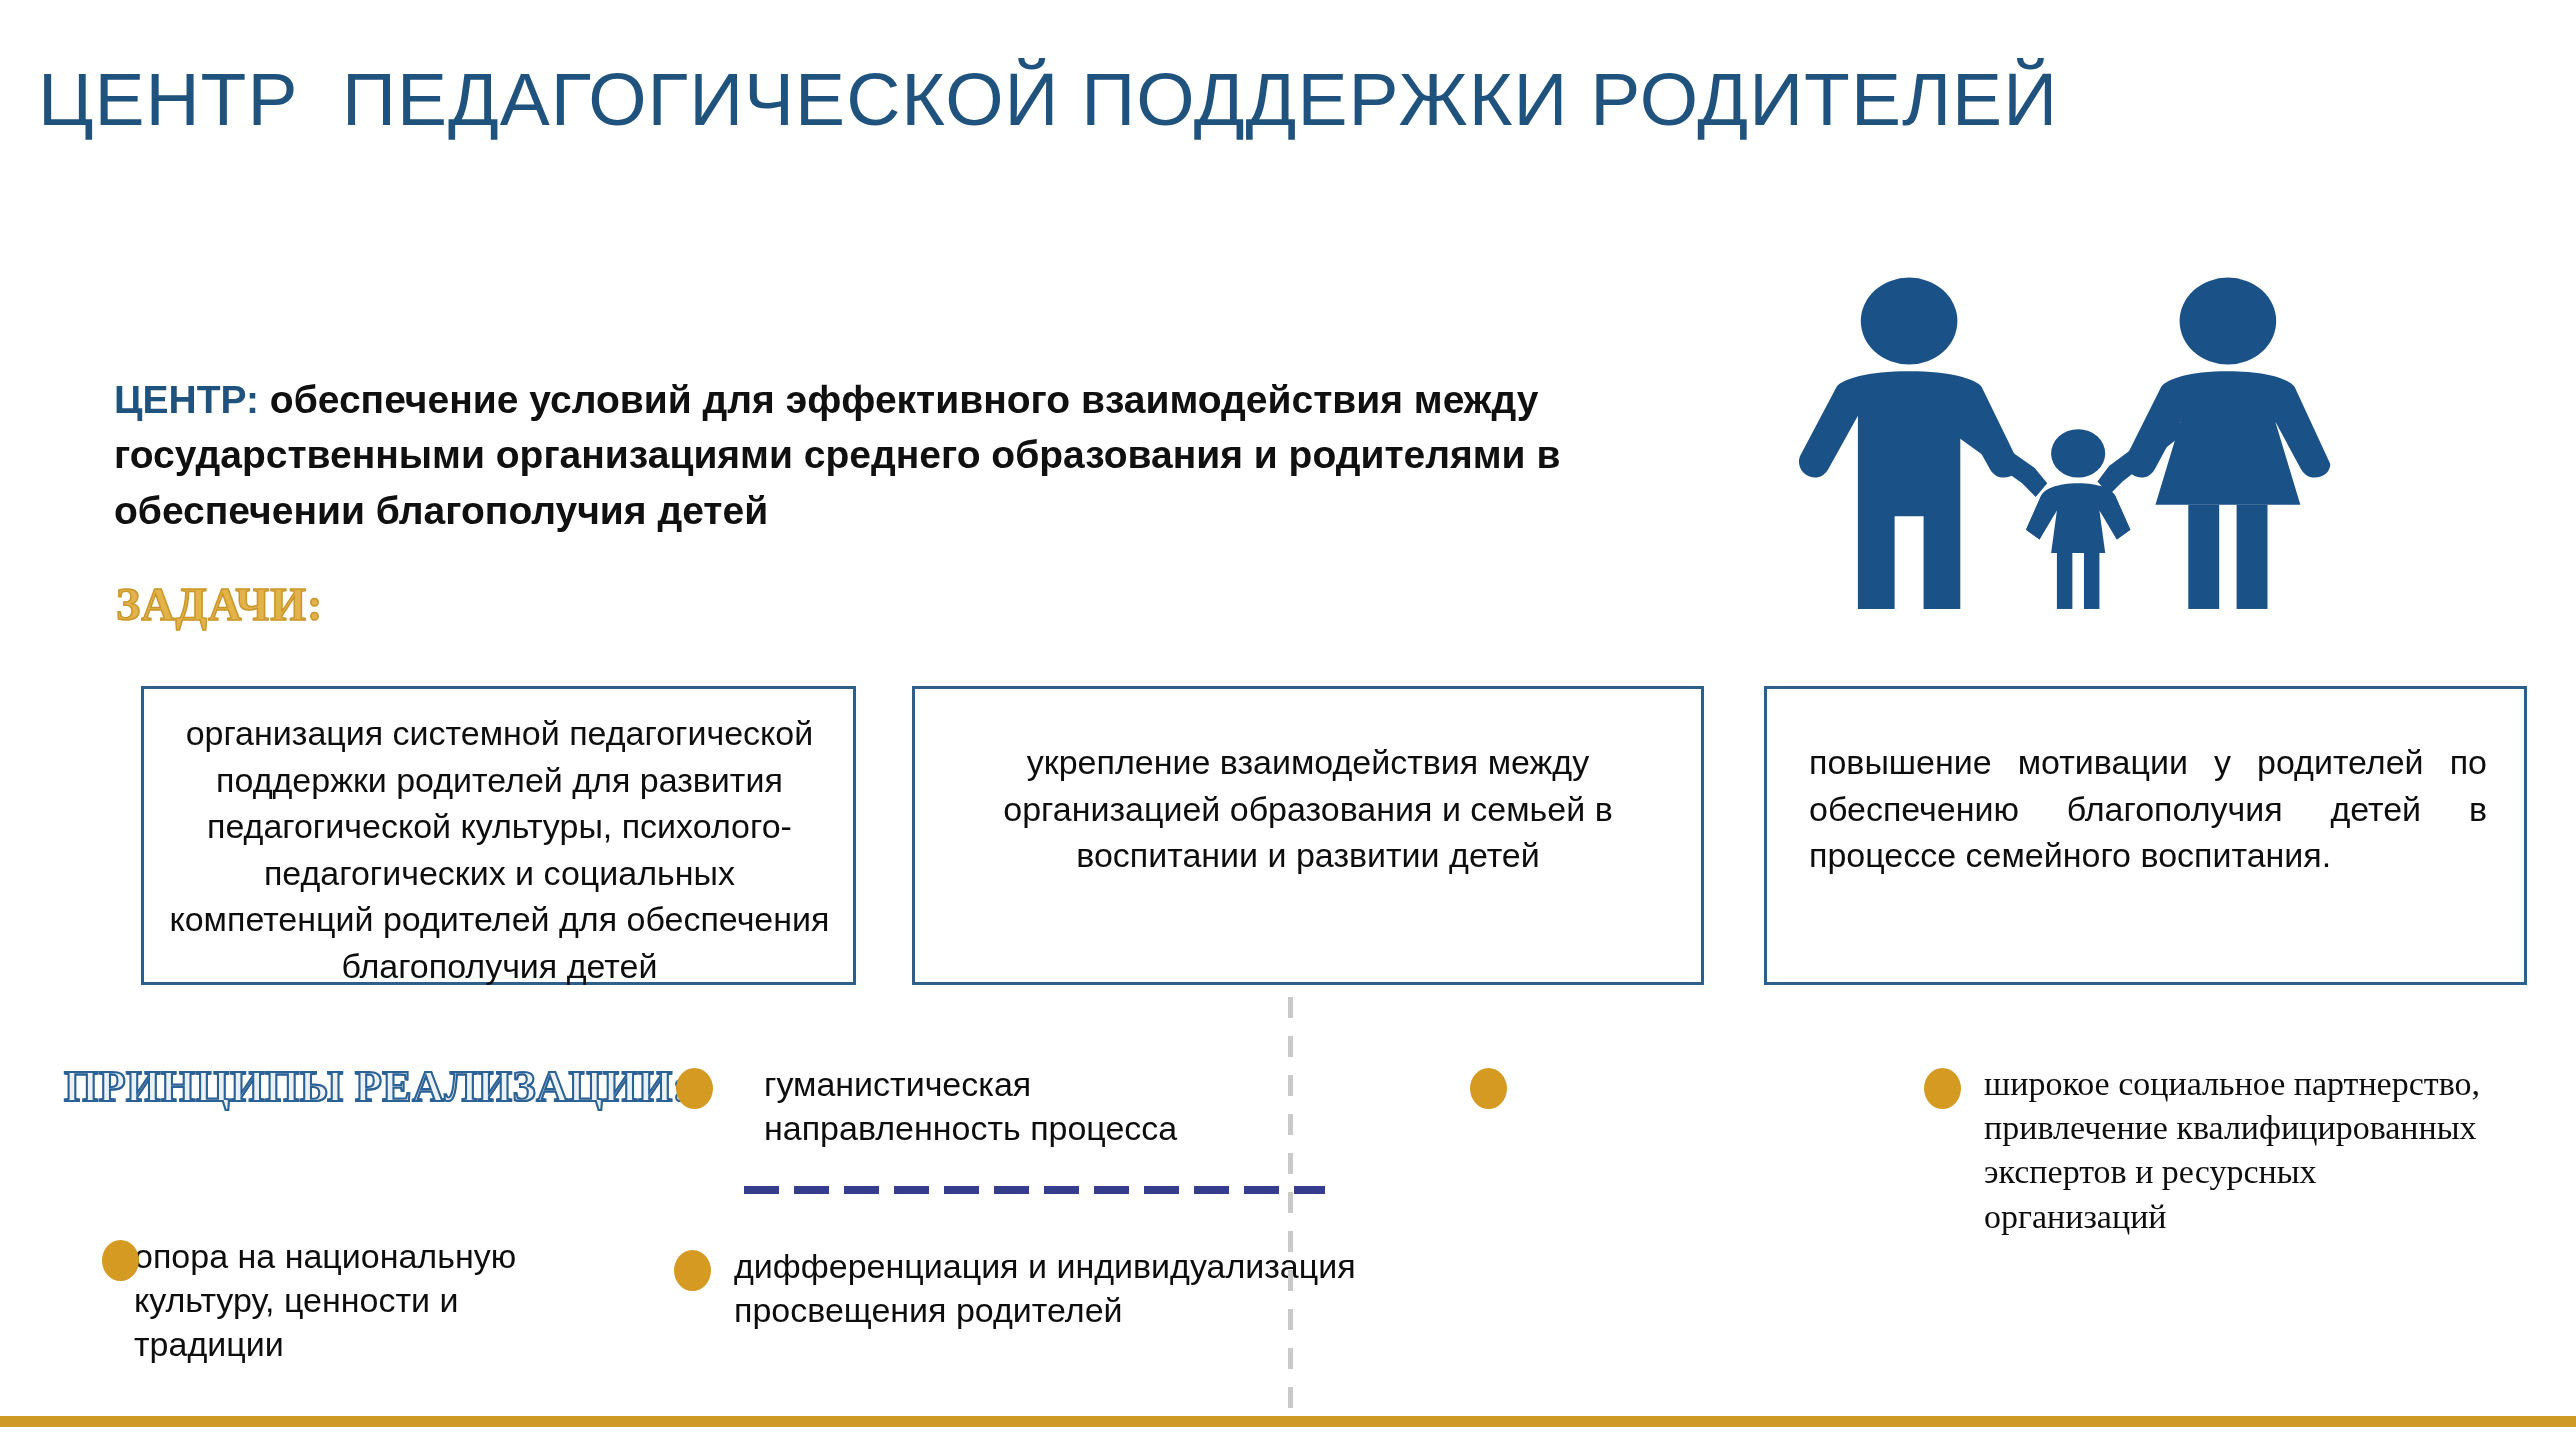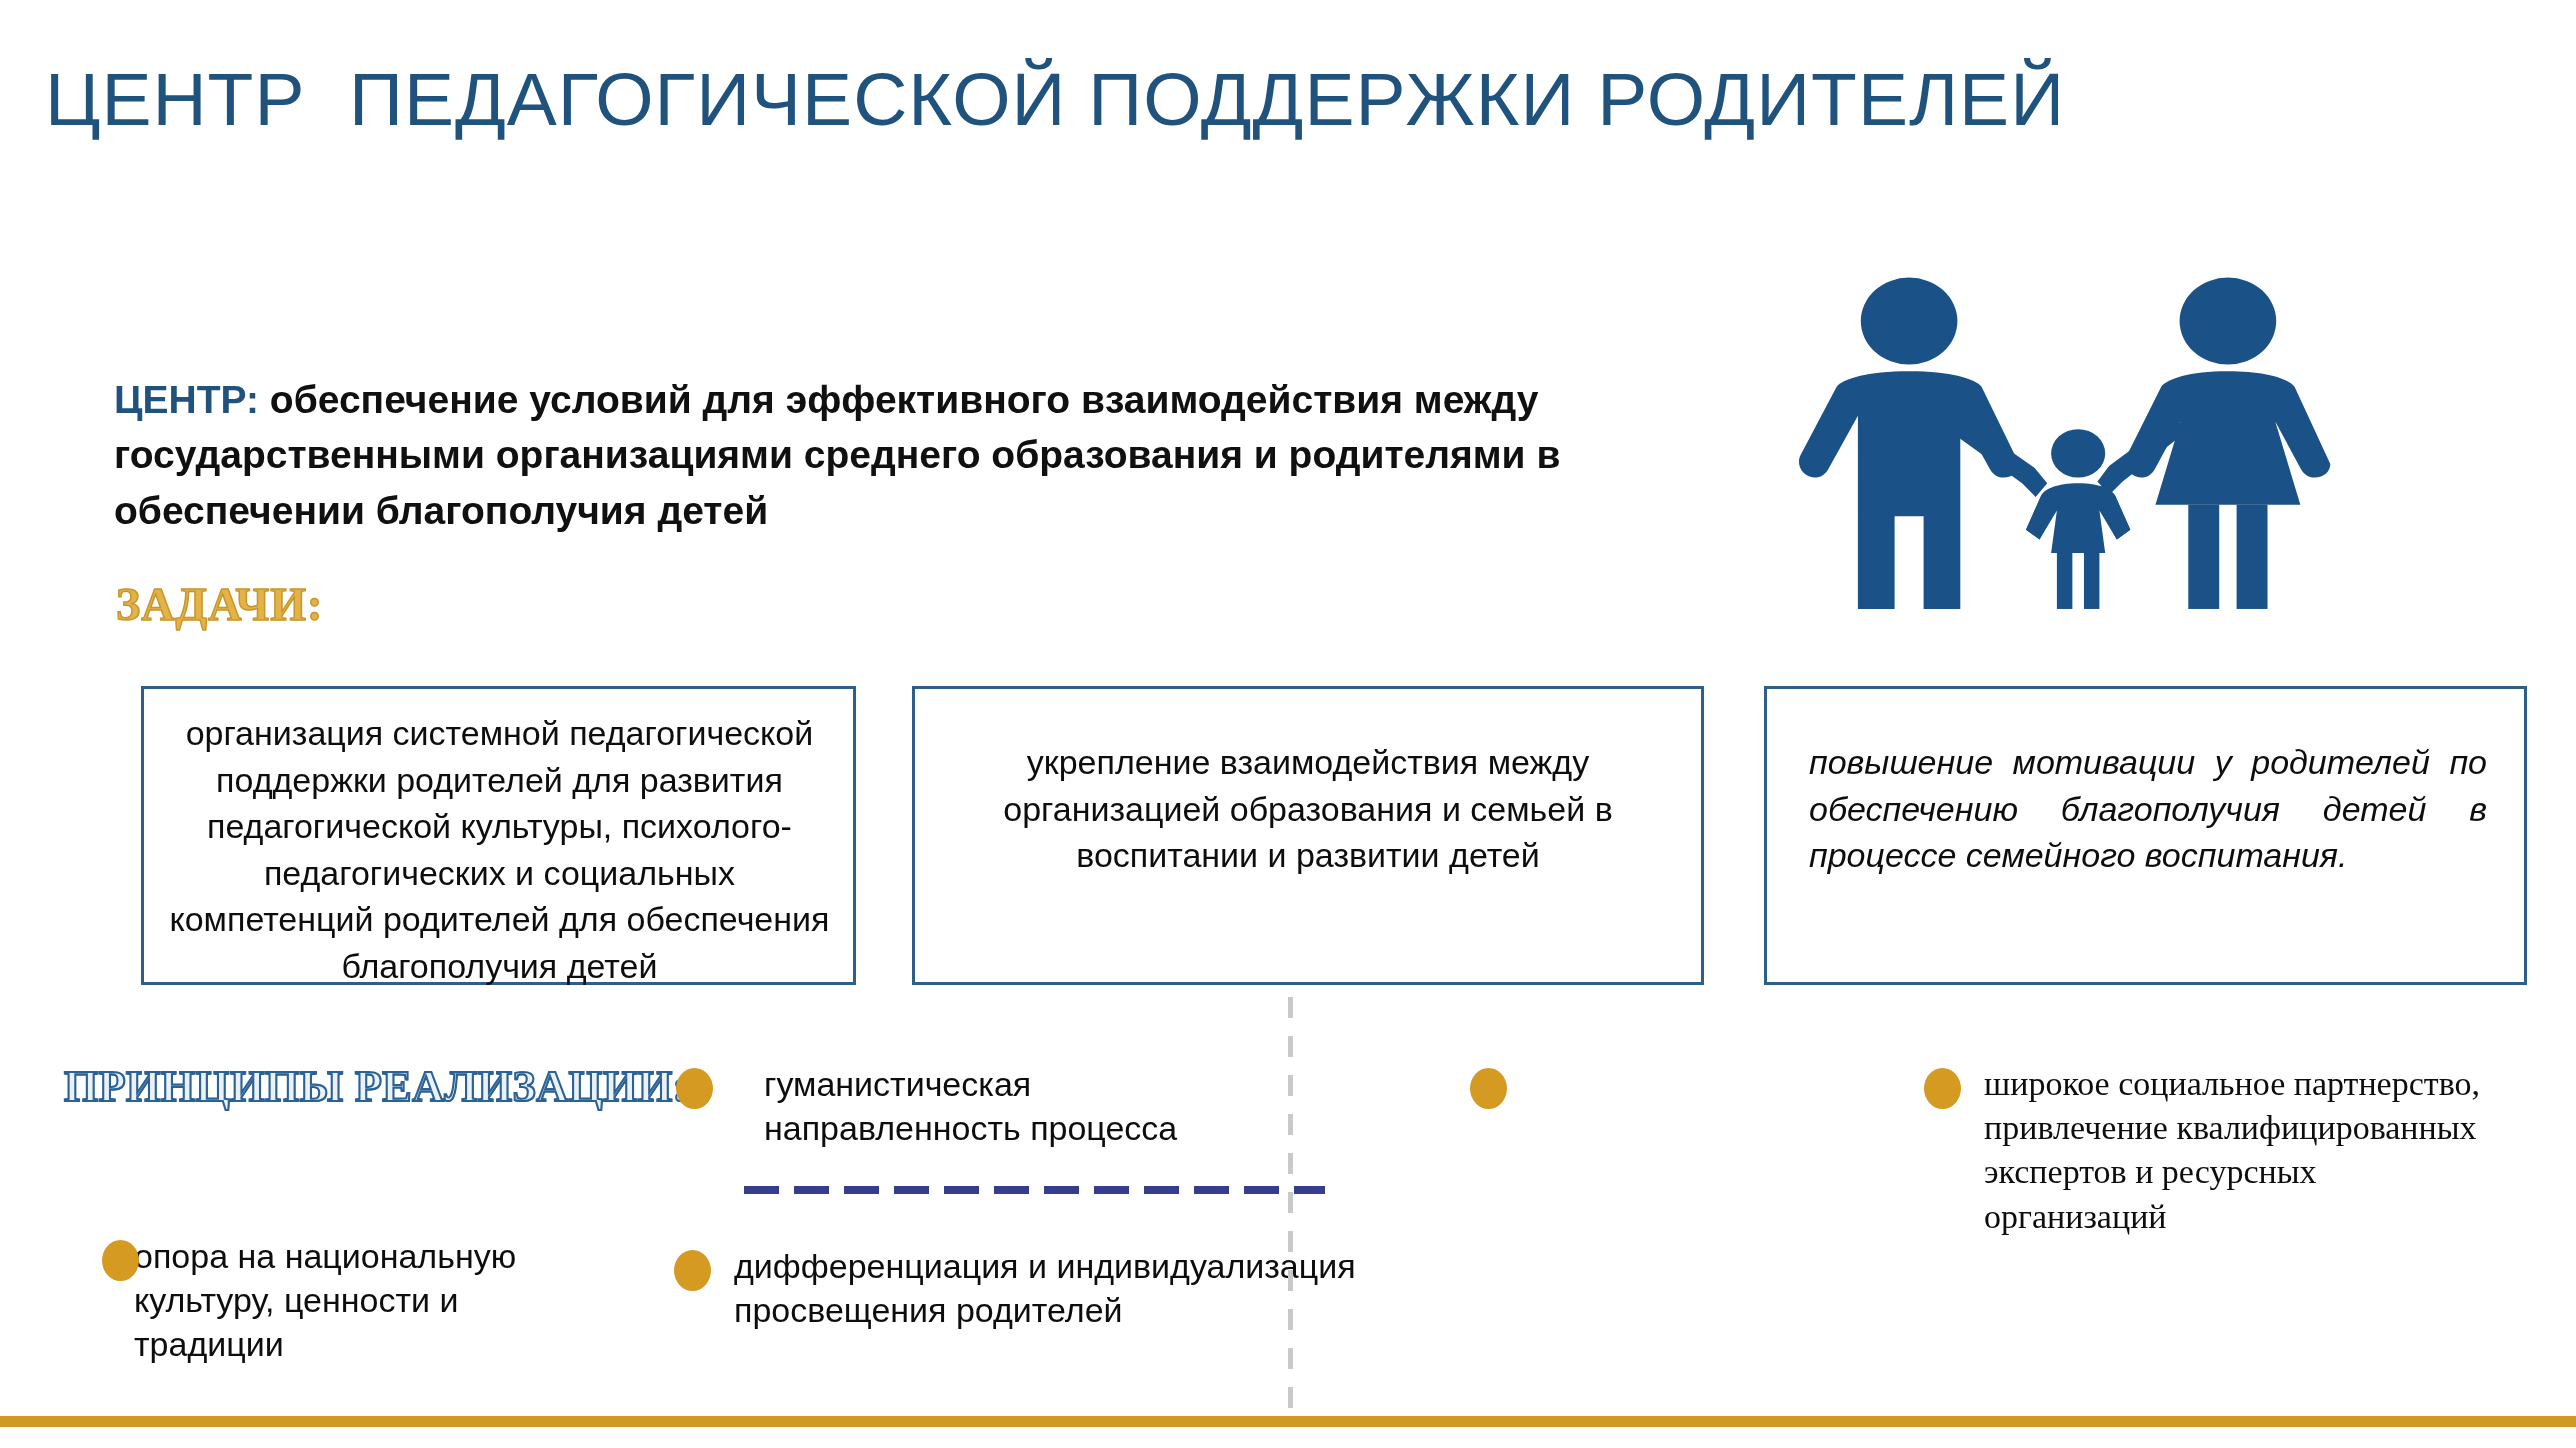--- a/index.html
+++ b/index.html
@@ -12,21 +12,21 @@
     height: 1449px;
     position: relative;
     overflow: hidden;
     font-family: "Liberation Sans", sans-serif;
     -webkit-font-smoothing: antialiased;
   }
 
   
   #slide-title {
     position: absolute;
-    left: 15px;
+    left: 8px;
     top: 56px;
     width: 2080px;
     text-align: center;
     color: #1f527d;
     font-family: "Liberation Sans", sans-serif;
     font-size: 75px;
     font-weight: 400;
     letter-spacing: 1px;
     white-space: pre;
   }
@@ -79,21 +79,21 @@
   #task-box-1 { left: 141px; width: 715px; }
   #task-box-1 .task-box-text {
     padding: 21px 11.6px 0 13.5px;
     text-align: center;
   }
   #task-box-2 { left: 912px; width: 792px; }
   #task-box-2 .task-box-text {
     padding: 50px 27px 0 27px;
     text-align: center;
   }
-  #task-box-3 { left: 1764px; width: 763px; font-style: italic; }
+  #task-box-3 { left: 1764px; width: 763px; }
   #task-box-3 .task-box-text {
     padding: 50px 37px 0 42px;
     text-align: justify;
     text-align-last: left;
   }
 
   
   #family-icon {
     position: absolute;
     left: 1798px;

